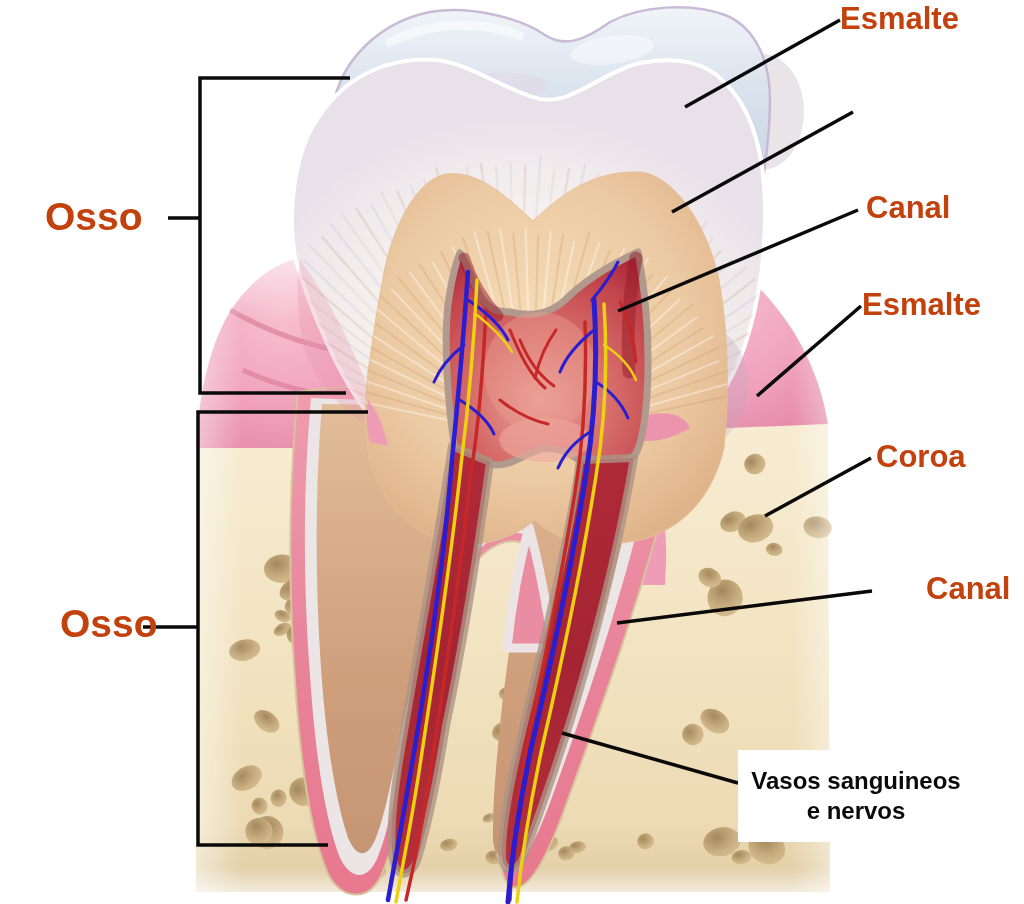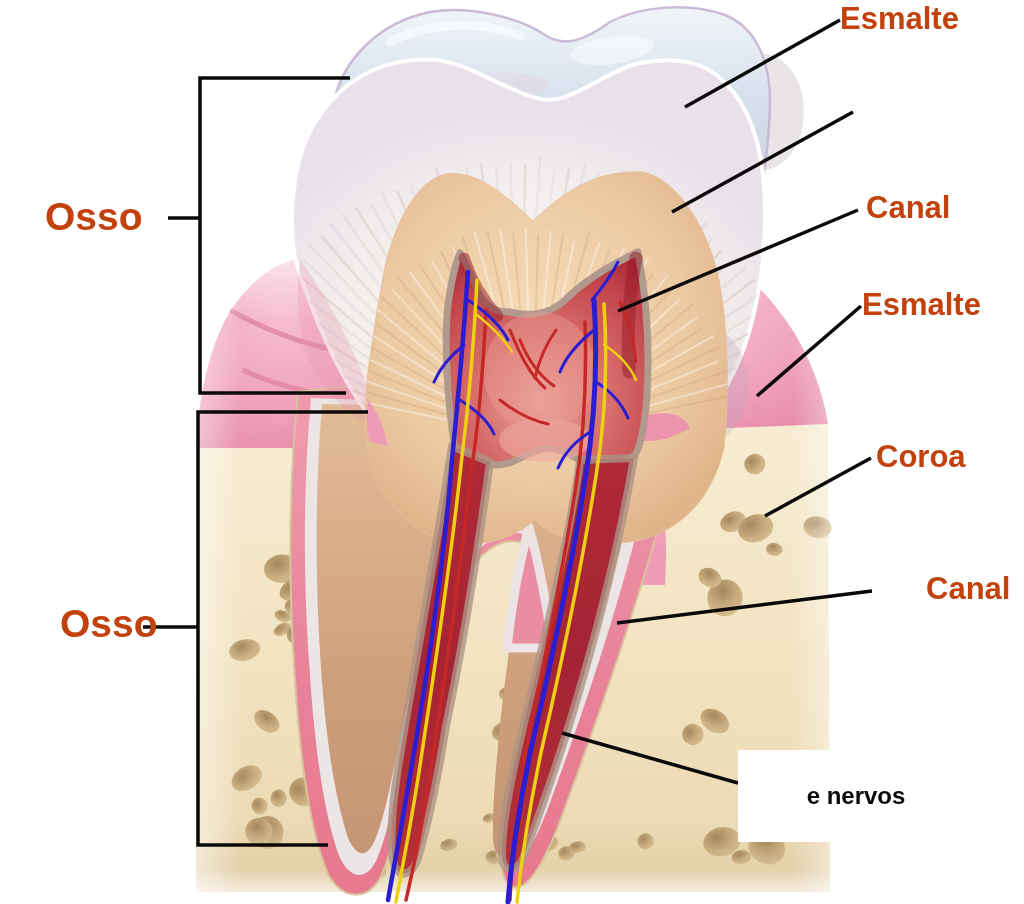--- a/index.html
+++ b/index.html
@@ -395,15 +395,16 @@
 </svg>
 
 <div class="lbl big" style="left:45px;top:196px">Osso</div>
 <div class="lbl big" style="left:60px;top:603px">Osso</div>
 <div class="lbl" style="left:840px;top:2px">Esmalte</div>
 <div class="lbl" style="left:866px;top:191px">Canal</div>
 <div class="lbl" style="left:862px;top:288px">Esmalte</div>
 <div class="lbl" style="left:876px;top:440px">Coroa</div>
 <div class="lbl" style="left:926px;top:572px">Canal</div>
 <div class="vasos-box">
+  <span>Vasos sanguineos</span>
   <span>e nervos</span>
 </div>
 </div>
 
 </body></html>

